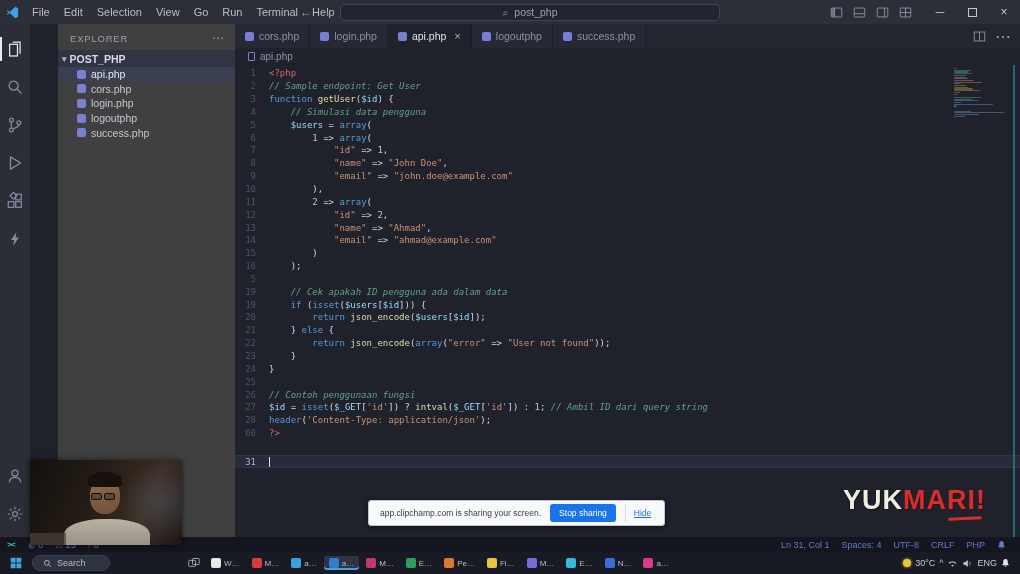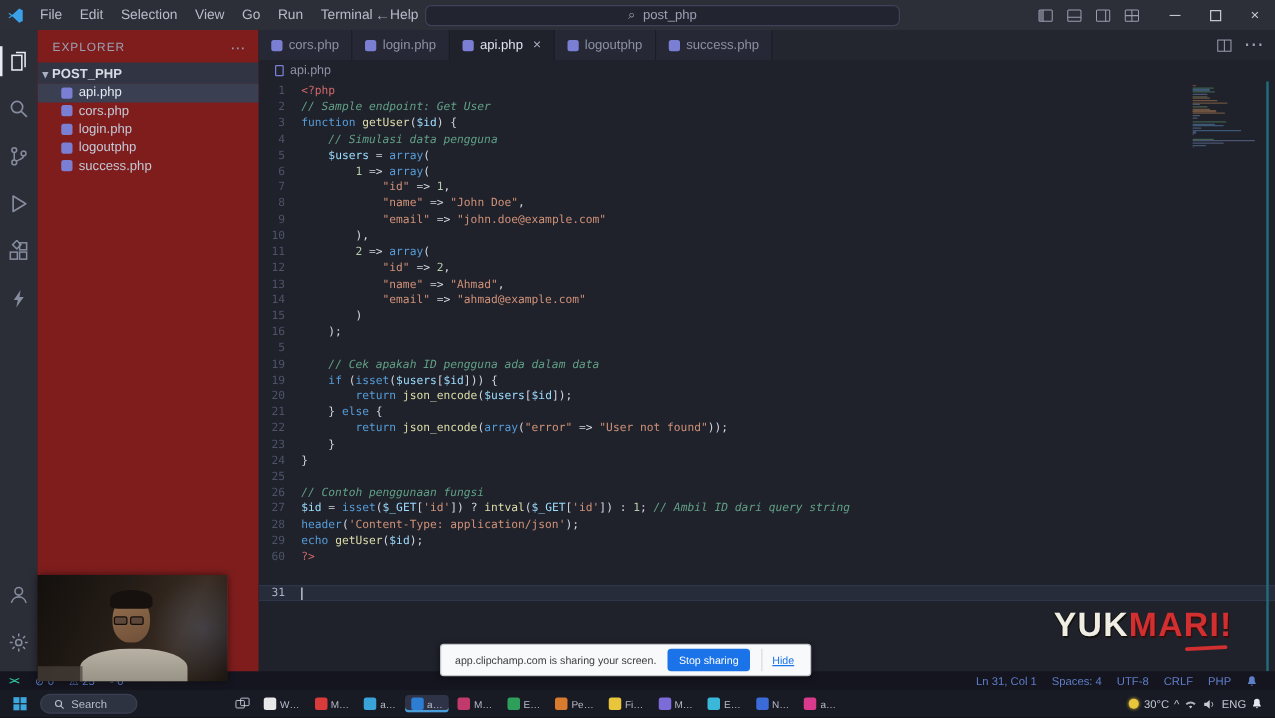--- a/index.html
+++ b/index.html
@@ -21,21 +21,21 @@
   .max-box{width:9px;height:9px;border:1px solid #c3c7d3;}
 
   
   .main{display:flex;height:513px;}
   .activitybar{width:30px;background:#2b2d37;display:flex;flex-direction:column;align-items:center;padding-top:6px;color:#858c9e;}
   .ab-icon{width:30px;height:38px;display:flex;align-items:center;justify-content:center;position:relative;}
   .ab-icon.active{color:#e8ebf4;}
   .ab-icon.active::before{content:"";position:absolute;left:0;top:7px;bottom:7px;width:2px;background:#e8ebf4;}
   .ab-bottom{margin-top:auto;display:flex;flex-direction:column;align-items:center;padding-bottom:4px;}
 
-  .sidebar{width:177px;background:#7f1d1d;color:#c3c8d6;overflow:hidden;}
+  .sidebar{width:177px;background:#404040;color:#c3c8d6;overflow:hidden;margin-left:28px;}
   .sb-header{display:flex;justify-content:space-between;align-items:center;padding:7px 10px 5px 12px;font-size:9.5px;letter-spacing:.8px;color:#9aa0b2;}
   .sb-ellipsis{font-size:12px;color:#9aa0b2;}
   .folder-row{height:17px;display:flex;align-items:center;gap:3px;background:#313443;font-weight:bold;font-size:10.5px;padding-left:4px;color:#d7dbe6;}
   .chev{font-size:9px;color:#aab0c0;}
   .file-row{height:14.6px;display:flex;align-items:center;gap:5px;padding-left:19px;font-size:10.5px;color:#c3c8d6;}
   .file-row.sel{background:#3a3f52;color:#e3e7f1;}
   .php-icon{width:9px;height:9px;border-radius:2px;background:#7b7fd4;flex:none;display:inline-block;}
 
   .editor{flex:1;display:flex;flex-direction:column;background:#1f212b;position:relative;min-width:0;}
   .tabbar{height:24px;background:#23252f;display:flex;justify-content:space-between;align-items:stretch;}
@@ -93,21 +93,21 @@
   
   .webcam{position:absolute;left:30px;top:460px;width:152px;height:85px;background:linear-gradient(115deg,#13100d 0%,#241c16 40%,#3a2d23 72%,#1c1511 100%);overflow:hidden;box-shadow:0 0 6px rgba(0,0,0,.6);}
   .wc-glow{position:absolute;right:-20px;top:0;width:80px;height:85px;background:radial-gradient(closest-side,rgba(120,140,180,.25),transparent);}
   .wc-shirt{position:absolute;left:34px;bottom:-8px;width:86px;height:34px;border-radius:45% 45% 0 0;background:linear-gradient(180deg,#b8b1a4,#8f897d);}
   .wc-head{position:absolute;left:60px;top:17px;width:30px;height:37px;border-radius:48% 48% 44% 44%;background:linear-gradient(160deg,#96704f,#6e4f38);}
   .wc-hair{position:absolute;left:58px;top:12px;width:34px;height:15px;border-radius:50% 50% 20% 20%;background:#16110e;}
   .wc-glass1,.wc-glass2{position:absolute;top:33px;width:11px;height:7px;border:1px solid #120e0b;border-radius:2px;background:rgba(30,30,40,.35);}
   .wc-glass1{left:61px;} .wc-glass2{left:74px;}
   .wc-desk{position:absolute;left:0;bottom:0;width:36px;height:12px;background:#48403a;opacity:.7;}
 
-  .sharebar{position:absolute;left:352px;top:500px;height:26px;background:#f8f9fa;border:1px solid #c2c5cb;border-radius:3px;display:flex;align-items:center;gap:9px;padding:0 5px 0 11px;box-shadow:0 1px 5px rgba(0,0,0,.45);font-size:8.5px;color:#3c4043;margin-top:15px;}
+  .sharebar{position:absolute;left:368px;top:500px;height:26px;background:#f8f9fa;border:1px solid #c2c5cb;border-radius:3px;display:flex;align-items:center;gap:9px;padding:0 5px 0 11px;box-shadow:0 1px 5px rgba(0,0,0,.45);font-size:8.5px;color:#3c4043;}
   .stop-btn{background:#1a73e8;color:#fff;border:none;border-radius:3px;padding:4px 9px;font-size:8.5px;font-family:"Liberation Sans",sans-serif;}
   .hide-link{color:#1a73e8;padding:4px 8px;border-left:1px solid #dadce0;text-decoration:underline;}
 
   .watermark{position:absolute;right:34px;bottom:58px;font-weight:900;font-size:27px;letter-spacing:1px;font-family:"Liberation Sans",sans-serif;}
   .wm-a{color:#efede4;text-shadow:1px 1px 0 #15130f,-1px 0 0 #15130f;}
   .wm-b{color:#d23030;text-shadow:1px 1px 0 #3a0d0d;position:relative;}
   .wm-b::after{content:"";position:absolute;right:4px;bottom:-5px;width:34px;height:3px;background:#d23030;transform:rotate(-3deg);border-radius:2px;}
 
   svg{display:block;}
 </style>
@@ -311,21 +311,20 @@
             <div class="code-line"><span class="ln">19</span><span class="lc"><span class="t-pun">    </span><span class="t-kw">if</span><span class="t-pun"> (</span><span class="t-kw">isset</span><span class="t-pun">(</span><span class="t-var">$users</span><span class="t-pun">[</span><span class="t-var">$id</span><span class="t-pun">])) {</span></span></div>
             <div class="code-line"><span class="ln">20</span><span class="lc"><span class="t-pun">        </span><span class="t-kw">return</span><span class="t-pun"> </span><span class="t-fn">json_encode</span><span class="t-pun">(</span><span class="t-var">$users</span><span class="t-pun">[</span><span class="t-var">$id</span><span class="t-pun">]);</span></span></div>
             <div class="code-line"><span class="ln">21</span><span class="lc"><span class="t-pun">    } </span><span class="t-kw">else</span><span class="t-pun"> {</span></span></div>
             <div class="code-line"><span class="ln">22</span><span class="lc"><span class="t-pun">        </span><span class="t-kw">return</span><span class="t-pun"> </span><span class="t-fn">json_encode</span><span class="t-pun">(</span><span class="t-kw">array</span><span class="t-pun">(</span><span class="t-str">"error"</span><span class="t-pun"> =&gt; </span><span class="t-str">"User not found"</span><span class="t-pun">));</span></span></div>
             <div class="code-line"><span class="ln">23</span><span class="lc"><span class="t-pun">    }</span></span></div>
             <div class="code-line"><span class="ln">24</span><span class="lc"><span class="t-pun">}</span></span></div>
             <div class="code-line"><span class="ln">25</span><span class="lc"></span></div>
             <div class="code-line"><span class="ln">26</span><span class="lc"><span class="t-cm">// Contoh penggunaan fungsi</span></span></div>
             <div class="code-line"><span class="ln">27</span><span class="lc"><span class="t-var">$id</span><span class="t-pun"> = </span><span class="t-kw">isset</span><span class="t-pun">(</span><span class="t-var">$_GET</span><span class="t-pun">[</span><span class="t-str">'id'</span><span class="t-pun">]) ? </span><span class="t-fn">intval</span><span class="t-pun">(</span><span class="t-var">$_GET</span><span class="t-pun">[</span><span class="t-str">'id'</span><span class="t-pun">]) : </span><span class="t-num">1</span><span class="t-pun">; </span><span class="t-cm">// Ambil ID dari query string</span></span></div>
             <div class="code-line"><span class="ln">28</span><span class="lc"><span class="t-bi">header</span><span class="t-pun">(</span><span class="t-str">'Content-Type: application/json'</span><span class="t-pun">);</span></span></div>
-            <div class="code-line"><span class="ln">29</span><span class="lc"><span class="t-kw">echo</span><span class="t-pun"> </span><span class="t-fn">getUser</span><span class="t-pun">(</span><span class="t-var">$id</span><span class="t-pun">);</span></span></div>
             <div class="code-line"><span class="ln">60</span><span class="lc"><span class="t-tag">?&gt;</span></span></div>
             <div class="code-line current"><span class="ln">31</span><span class="lc"><span class="cursor"></span></span></div>
           </div>
         <div class="minimap">
             <div class="mm-line" style="width: 3.1px; background: rgb(109, 64, 64);"></div>
             <div class="mm-line" style="width: 17.36px; background: rgb(63, 93, 75);"></div>
             <div class="mm-line" style="width: 14.26px; background: rgb(60, 88, 119);"></div>
             <div class="mm-line" style="width: 17.98px; background: rgb(63, 93, 75);"></div>
             <div class="mm-line" style="width: 11.78px;"></div>
             <div class="mm-line" style="width: 11.78px; background: rgb(75, 95, 75);"></div>

